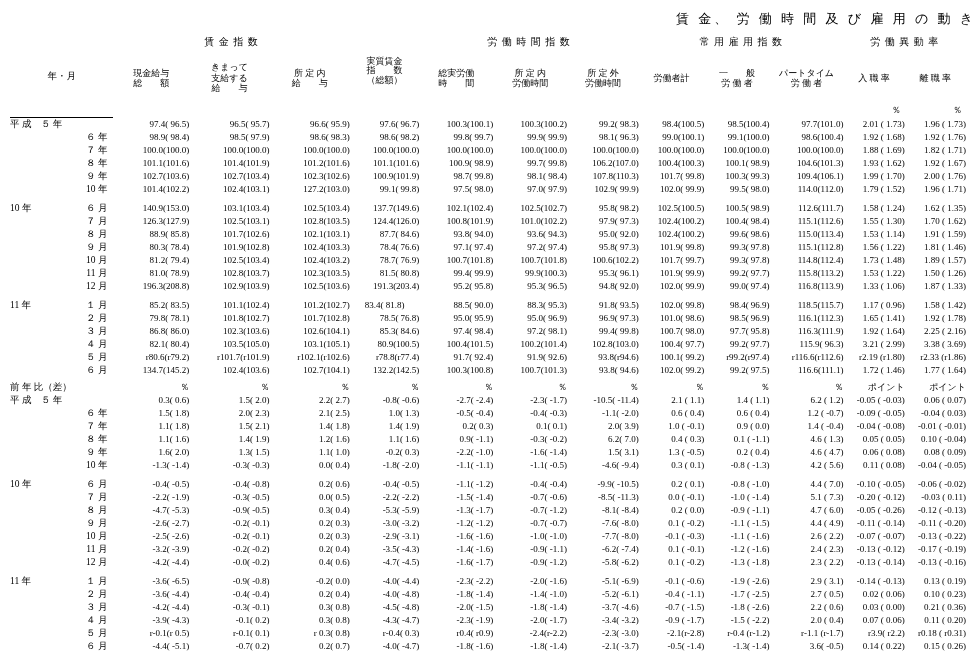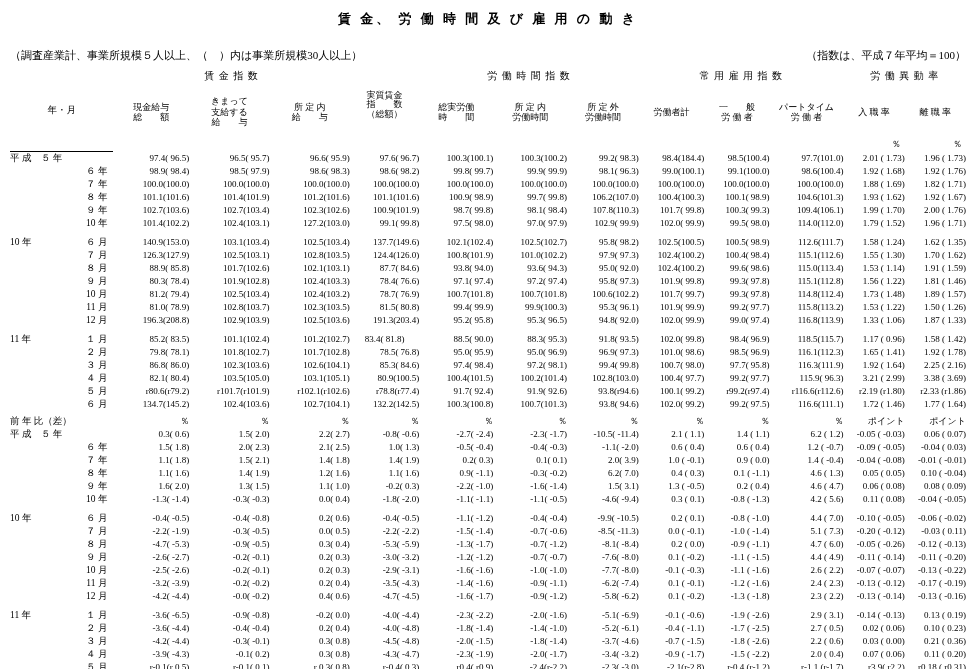--- a/index.html
+++ b/index.html
@@ -5,26 +5,26 @@
   html,body{margin:0;padding:0;}
   body{
     width:976px;height:669px;
     background:#ffffff;
     font-family:"Liberation Serif", serif;
     color:#000;
     font-size:11px;
   }
   .page{position:relative;width:976px;height:669px;box-sizing:border-box;padding:0;}
   .title{
-    text-align:center;
+    text-align:right;
     font-size:13px;
-    font-weight:bold;
+    font-weight:normal;
     letter-spacing:3px;
     margin-top:10px;
-    margin-bottom:20px;
+    margin-bottom:4px;
   }
   .subline{
     display:flex;justify-content:space-between;
     font-size:11px;
     padding:0 10px 3px 10px;
   }
   table.main{
     border-collapse:collapse;
     width:956px;
     margin:0 10px;
@@ -77,24 +77,20 @@
   tr.datarow td{height:12.6px;}
   .vert-2{line-height:1.05;}
 </style>
 </head>
 <body>
 
 <div class="page">
 
   <div class="title">賃 金、 労 働 時 間 及 び 雇 用 の 動 き</div>
 
-  <div class="subline">
-    <span>（調査産業計、事業所規模５人以上、（　）内は事業所規模30人以上）</span>
-    <span>（指数は、平成７年平均＝100）</span>
-  </div>
 
   <table class="main">
     <colgroup>
       <col style="width:50px">
         <col style="width:48px">
       <col style="width:72px">
         <col style="width:76px">
         <col style="width:76px">
       <col style="width:66px">
       <col style="width:70px">
@@ -193,21 +189,21 @@
         <tr class="datarow">
           <td class="rowlab bl bt" style="">平 成　５ 年</td>
           <td class="lbl br bt" style="text-align: right; padding-right: 6px;"></td>
           <td class="num br bt" style="">97.4( 96.5)</td>
           <td class="num br bt" style="">96.5( 95.7)</td>
           <td class="num br bt" style="">96.6( 95.9)</td>
           <td class="num br bt" style="">97.6( 96.7)</td>
           <td class="num br bt" style="">100.3(100.1)</td>
           <td class="num br bt" style="">100.3(100.2)</td>
           <td class="num br bt" style="">99.2( 98.3)</td>
-          <td class="num br bt" style="">98.4(184.4)</td>
+          <td class="num br bt" style="">98.4(100.5)</td>
           <td class="num br bt" style="">98.5(100.4)</td>
           <td class="num br bt" style="">97.7(101.0)</td>
           <td class="num br bt" style="">2.01 ( 1.73)</td>
           <td class="num br bt" style="">1.96 ( 1.73)</td>
         </tr>
         <tr class="datarow">
           <td class="rowlab bl" style=""></td>
           <td class="lbl br" style="text-align: right; padding-right: 6px;">６ 年</td>
           <td class="num br" style="">98.9( 98.4)</td>
           <td class="num br" style="">98.5( 97.9)</td>

